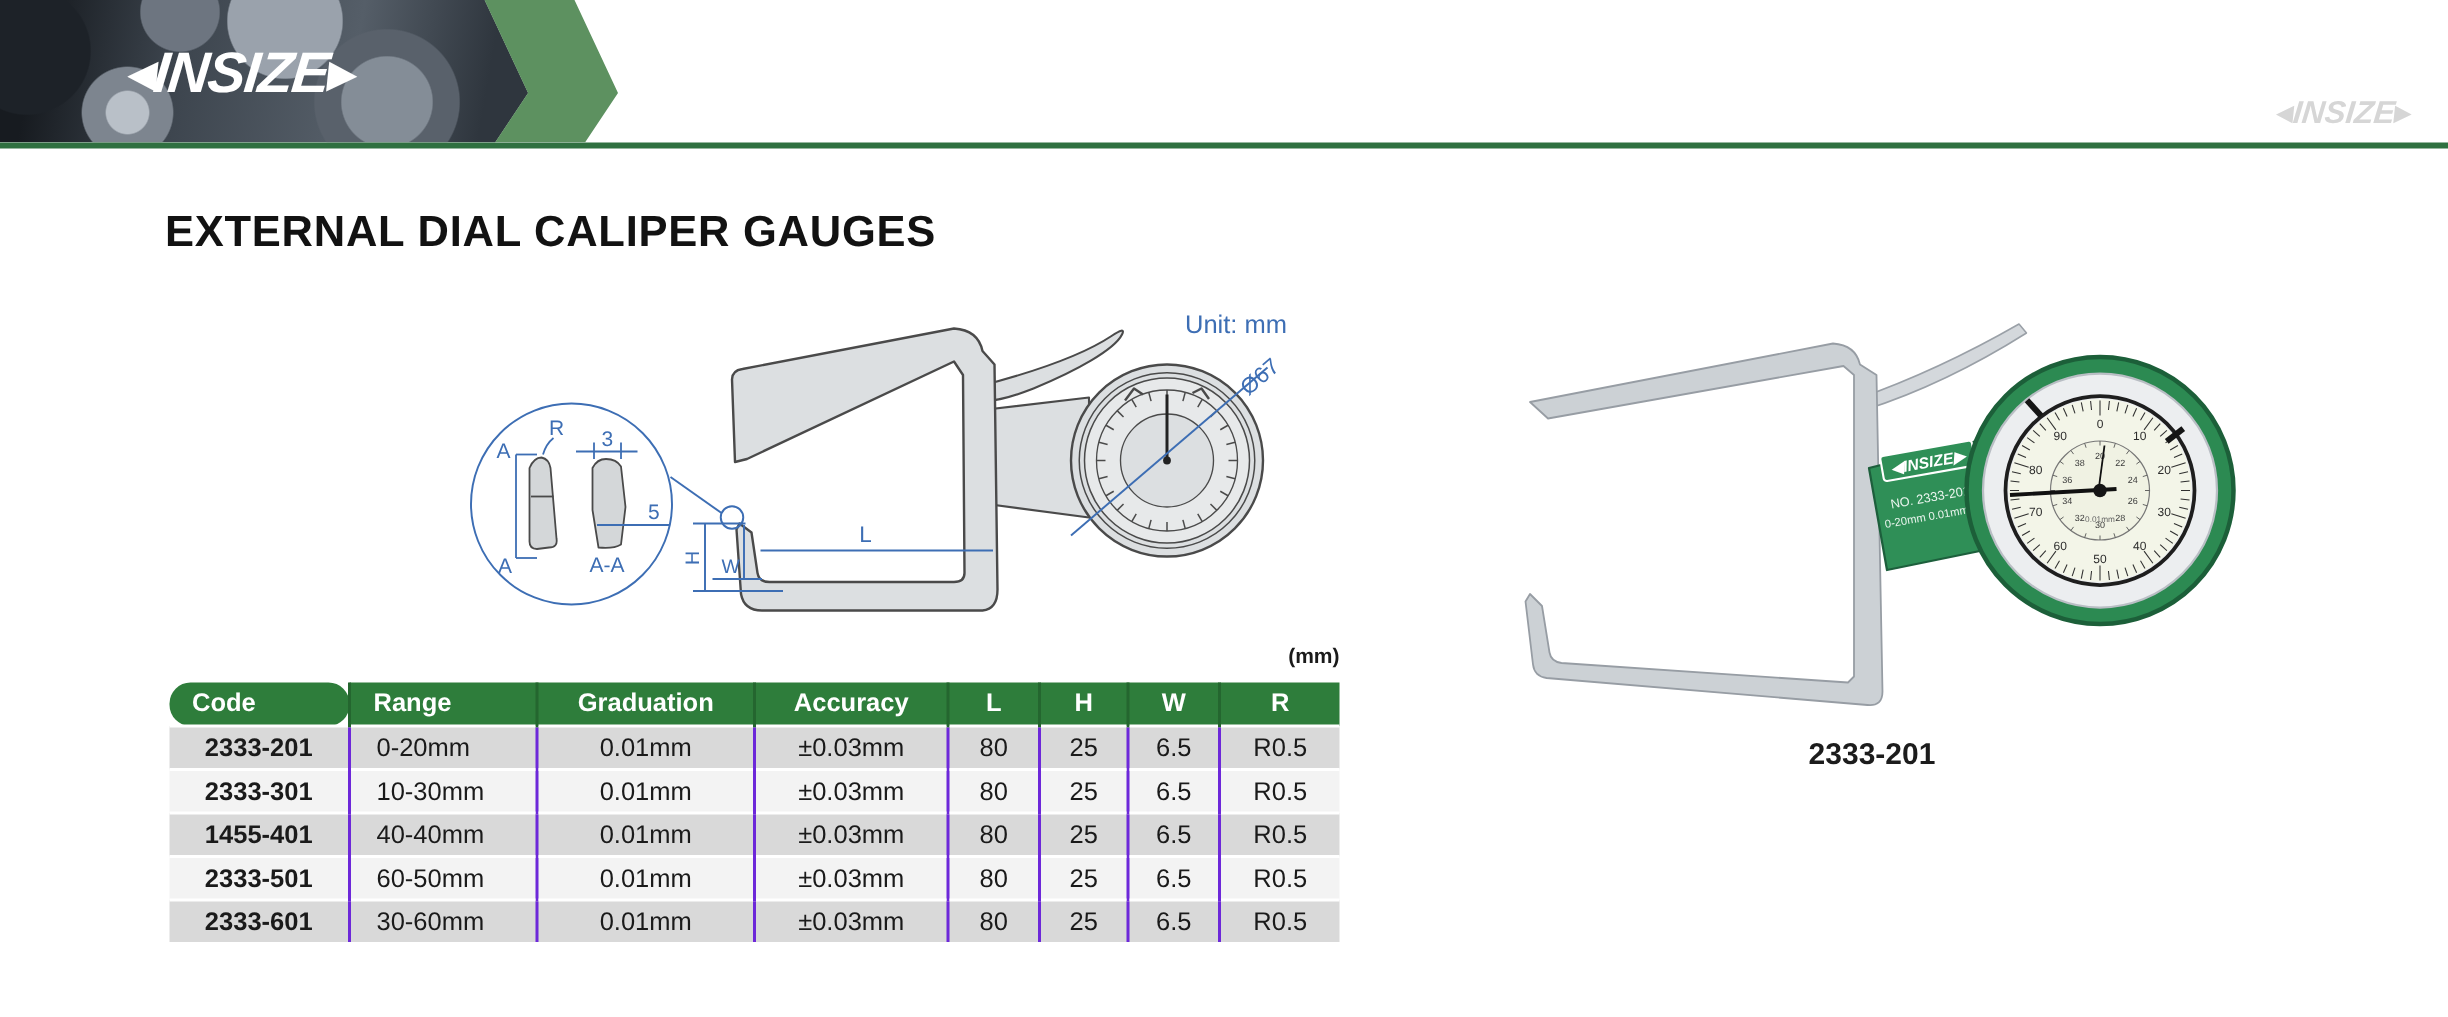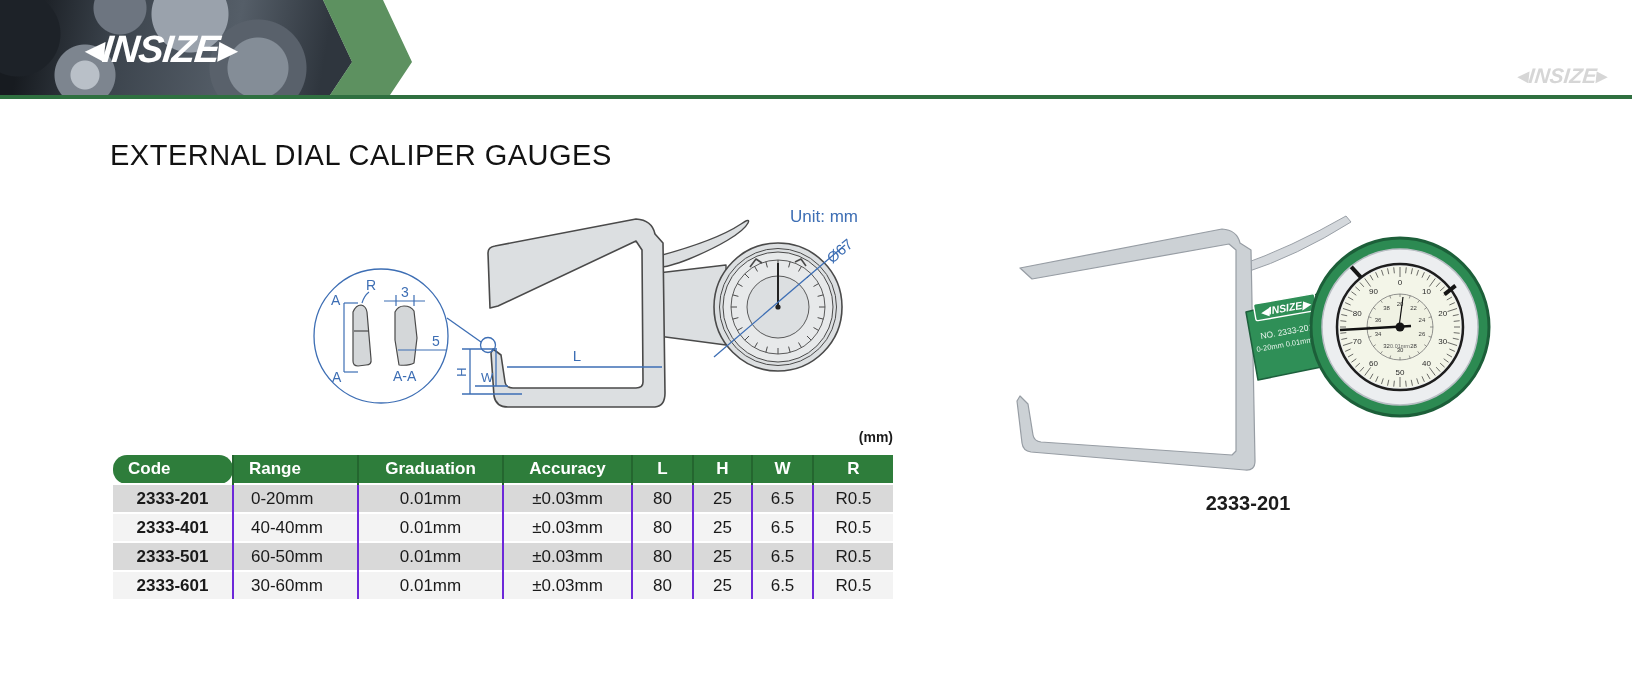--- a/index.html
+++ b/index.html
@@ -20,21 +20,21 @@
   .banner-chevron{position:absolute;left:0;top:0;width:430px;height:95px;background:#5d9160;
     clip-path:polygon(323px 0,383px 0,412px 62px,390px 95px,330px 95px,352px 62px);}
   .banner-logo{position:absolute;left:86px;top:28px;color:#fff;font-style:italic;font-weight:bold;
     font-size:38px;letter-spacing:-1px;transform:skewX(-6deg);white-space:nowrap;}
   .banner-logo .arrow{font-size:24px;font-style:normal;vertical-align:4px;letter-spacing:-2px;}
   .green-line{position:absolute;left:0;top:95px;width:1632px;height:4px;background:#2f7040;}
   .watermark{position:absolute;left:1518px;top:64px;color:#d6d6d6;font-style:italic;font-weight:bold;
     font-size:21px;transform:skewX(-6deg);white-space:nowrap;}
   .watermark .arrow{font-size:14px;font-style:normal;vertical-align:2px;}
   
-  .title{position:absolute;left:110px;top:139px;font-size:29px;font-weight:normal;color:#121212;
+  .title{position:absolute;left:110px;top:139px;font-size:29px;font-weight:bold;color:#121212;
     letter-spacing:0.5px;}
   
   .art{position:absolute;left:0;top:0;pointer-events:none;}
   
   .unit-label{position:absolute;left:743px;top:429px;width:150px;text-align:right;
     font-size:14px;font-weight:bold;}
   .spec-table{position:absolute;left:113px;top:455px;border-collapse:collapse;
     font-size:17px;table-layout:fixed;}
   .spec-table th{background:#2e7d3b;color:#fff;font-weight:bold;height:28px;padding:0;
     border-left:2px solid #24662f;text-align:center;}
@@ -346,21 +346,31 @@
         <td>2333-201</td>
         <td class="al">0-20mm</td>
         <td>0.01mm</td>
         <td>±0.03mm</td>
         <td>80</td>
         <td>25</td>
         <td>6.5</td>
         <td>R0.5</td>
       </tr>
       <tr>
-        <td>2333-401</td>
+        <td>2333-301</td>
+        <td class="al">10-30mm</td>
+        <td>0.01mm</td>
+        <td>±0.03mm</td>
+        <td>80</td>
+        <td>25</td>
+        <td>6.5</td>
+        <td>R0.5</td>
+      </tr>
+      <tr>
+        <td>1455-401</td>
         <td class="al">40-40mm</td>
         <td>0.01mm</td>
         <td>±0.03mm</td>
         <td>80</td>
         <td>25</td>
         <td>6.5</td>
         <td>R0.5</td>
       </tr>
       <tr>
         <td>2333-501</td>

